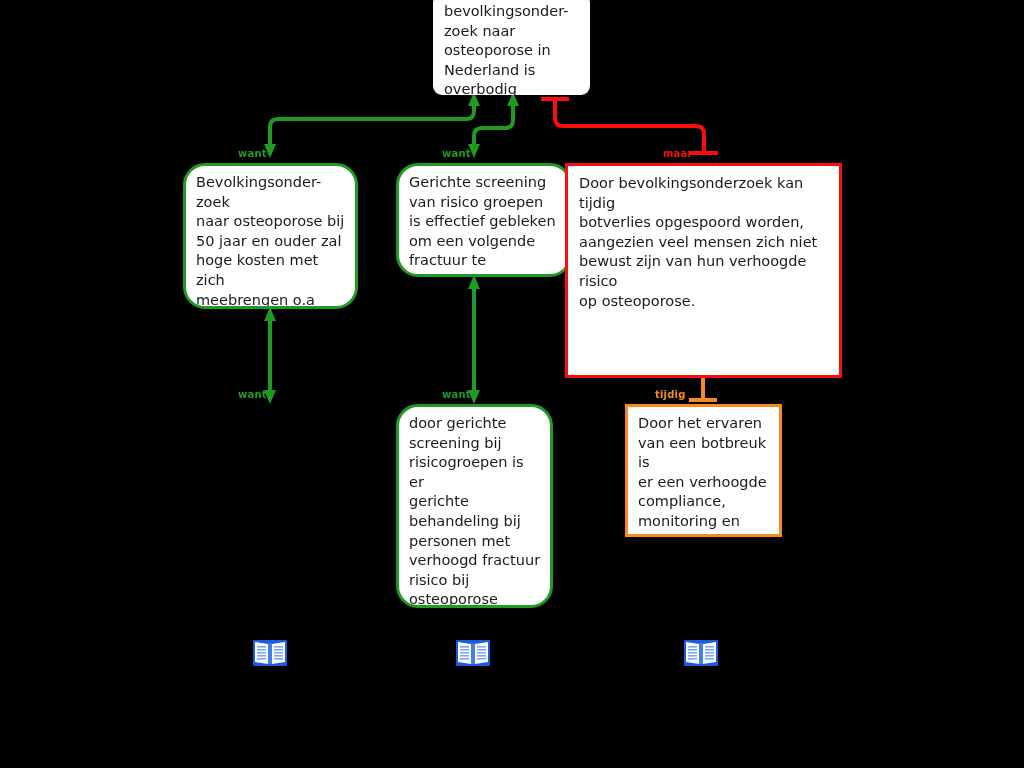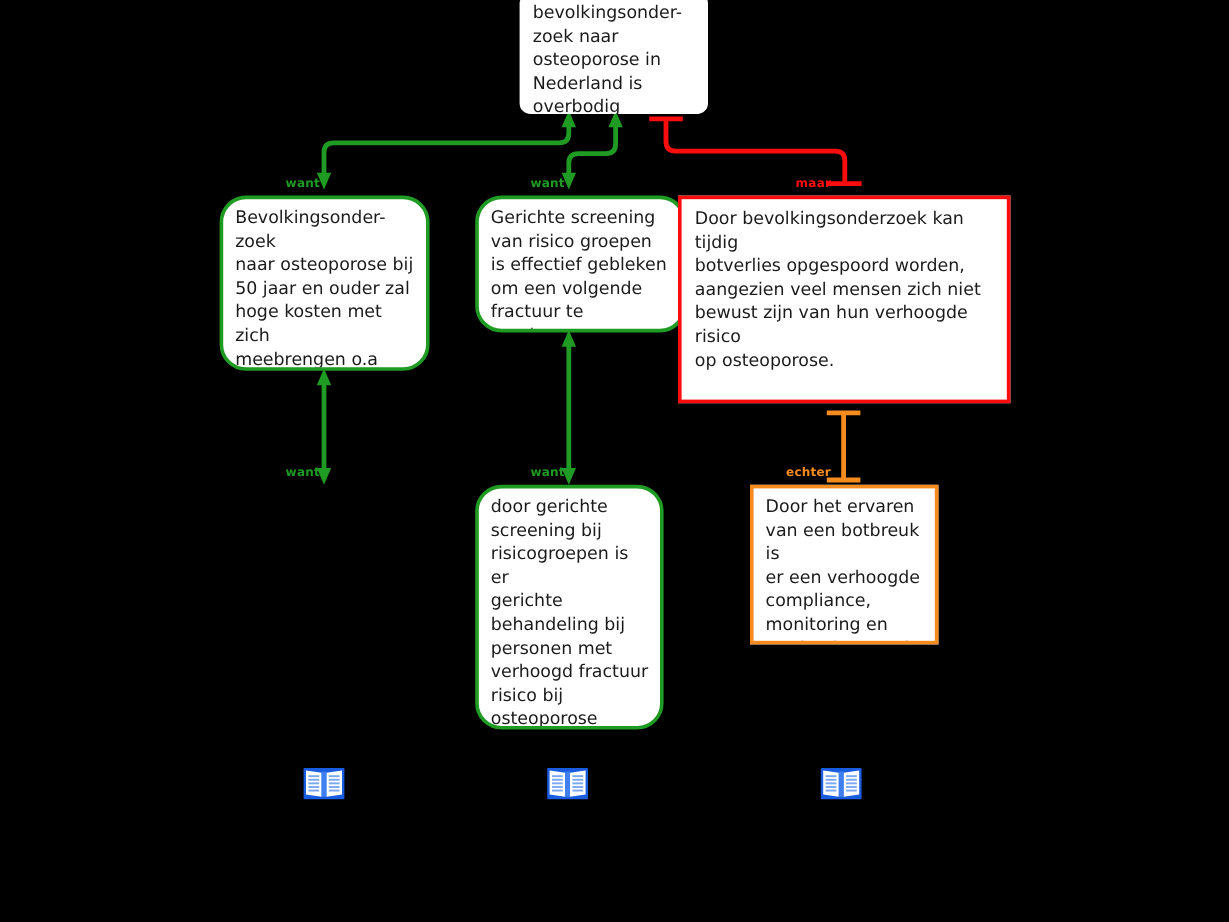--- a/index.html
+++ b/index.html
@@ -139,21 +139,21 @@
   <div class="rel-label rel-green" style="left:238px; top:148px;">want</div>
 
   <div class="rel-label rel-green" style="left:442px; top:148px;">want</div>
 
   <div class="rel-label rel-red" style="left:663px; top:148px;">maar</div>
 
   <div class="rel-label rel-green" style="left:238px; top:389px;">want</div>
 
   <div class="rel-label rel-green" style="left:442px; top:389px;">want</div>
 
-  <div class="rel-label rel-orange" style="left:655px; top:389px;">echter</div>
+  <div class="rel-label rel-orange" style="left:655px; top:389px;">tijdig</div>
 
   <div class="node node-root" style="left:433px; top:-6px; width:157px; height:101px;">
     <span class="txt">bevolkingsonder-
 zoek naar
 osteoporose in
 Nederland is
 overbodig</span>
   </div>
 
   <div class="node node-green" style="left:183px; top:163px; width:175px; height:146px;">
@@ -168,21 +168,21 @@
 
   <div class="node node-green" style="left:396px; top:163px; width:176px; height:114px;">
     <span class="txt">Gerichte screening
 van risico groepen
 is effectief gebleken
 om een volgende
 fractuur te
 voorkomen,</span>
   </div>
 
-  <div class="node node-red" style="left:565px; top:163px; width:277px; height:173px;">
+  <div class="node node-red" style="left:565px; top:163px; width:277px; height:215px;">
     <span class="txt">Door bevolkingsonderzoek kan tijdig
 botverlies opgespoord worden,
 aangezien veel mensen zich niet
 bewust zijn van hun verhoogde risico
 op osteoporose.</span>
   </div>
 
 
   <div class="node node-green" style="left:396px; top:404px; width:157px; height:204px;">
     <span class="txt">door gerichte

